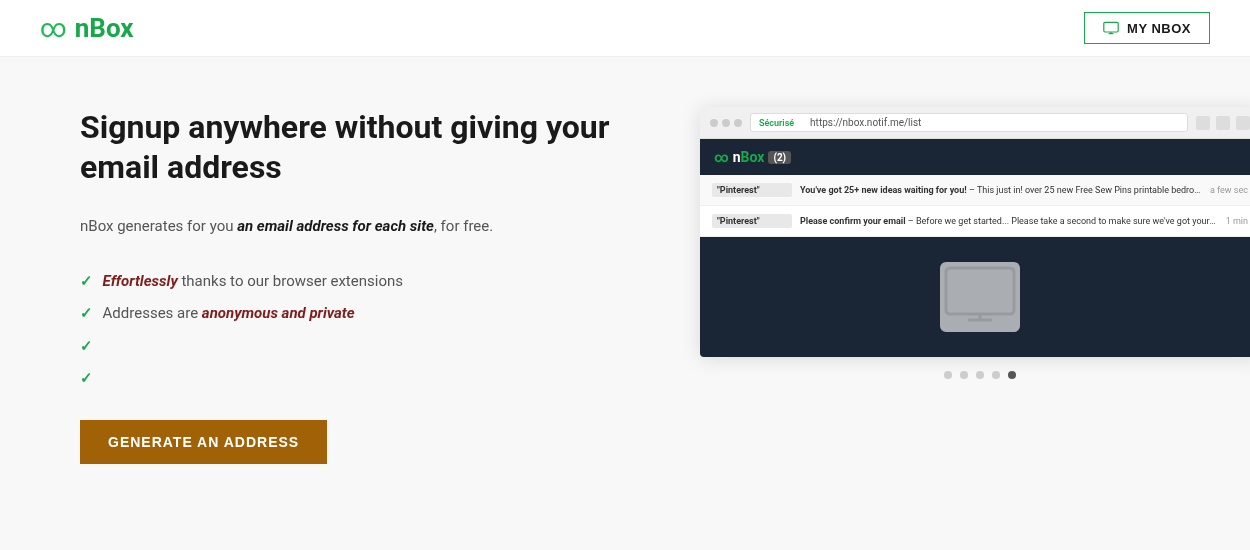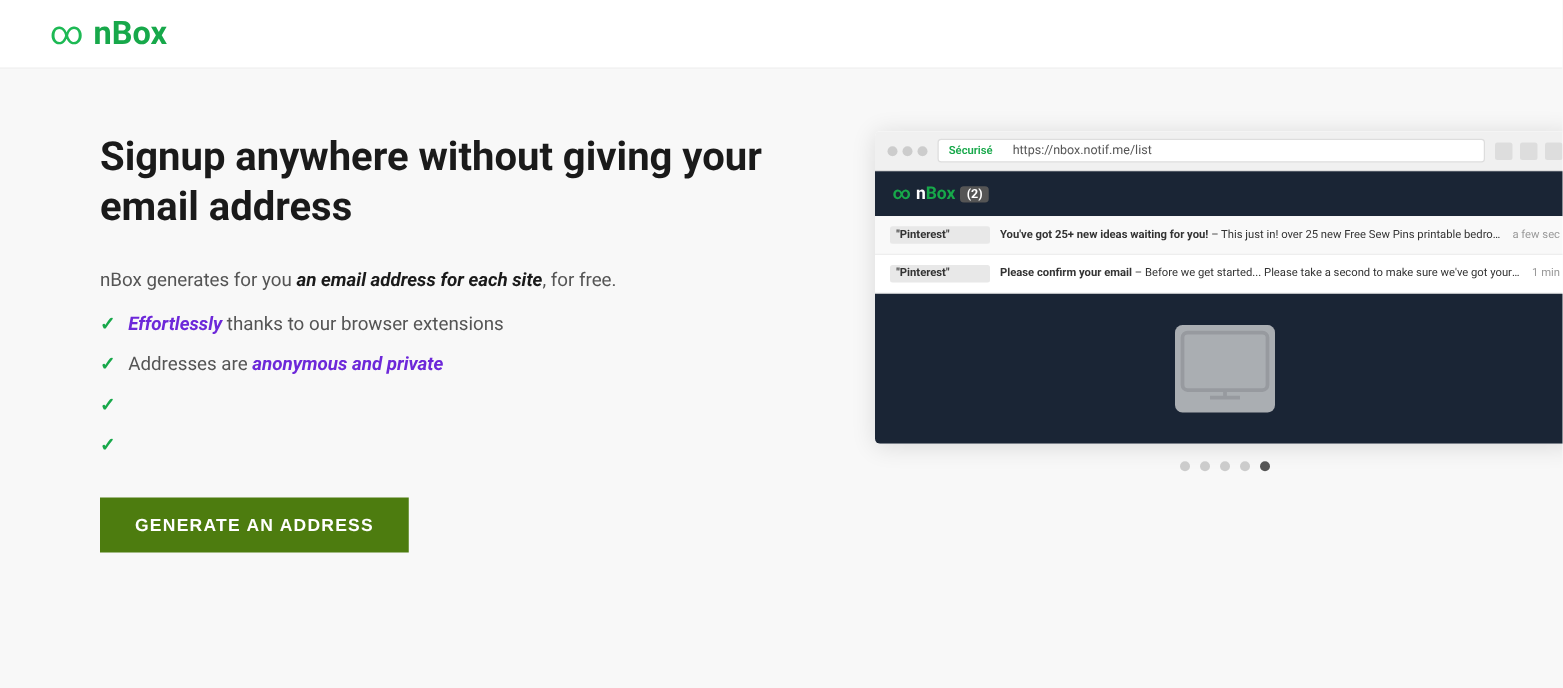--- a/index.html
+++ b/index.html
@@ -82,21 +82,21 @@
       font-size: 32px;
       font-weight: 700;
       color: #1a1a1a;
       line-height: 1.25;
       margin-bottom: 28px;
     }
 
     .subtext {
       font-size: 15px;
       color: #555;
-      margin-bottom: 12px;
+      margin-bottom: 32px;
       line-height: 1.5;
     }
 
     .subtext strong {
       font-weight: 700;
       font-style: italic;
       color: #1a1a1a;
     }
 
     .features {
@@ -117,25 +117,25 @@
     .checkmark {
       color: #17a84a;
       font-size: 15px;
       font-weight: 700;
       flex-shrink: 0;
     }
 
     .features li strong {
       font-weight: 700;
       font-style: italic;
-      color: #6d28d9;
+      color: #7f1d1d;
     }
 
     .generate-btn {
-      background: #4d7c0f;
+      background: #a16207;
       color: #fff;
       border: none;
       padding: 14px 28px;
       font-size: 14px;
       font-weight: 700;
       letter-spacing: 1px;
       cursor: pointer;
       text-transform: uppercase;
     }
 
@@ -322,20 +322,28 @@
 </head>
 <body>
 
 <div class="header">
   <div class="logo-area">
     <span class="logo-infinity">∞</span>
     <span class="logo-text">
       <span>n</span><span style="color:#17a84a">Box</span>
     </span>
   </div>
+  <button class="my-nbox-btn">
+    <svg class="monitor-icon" viewBox="0 0 20 16" fill="none" xmlns="http://www.w3.org/2000/svg">
+      <rect x="1" y="1" width="18" height="12" rx="1.5" stroke="#17a84a" stroke-width="1.5" fill="none"></rect>
+      <line x1="7" y1="15" x2="13" y2="15" stroke="#17a84a" stroke-width="1.5"></line>
+      <line x1="10" y1="13" x2="10" y2="15" stroke="#17a84a" stroke-width="1.5"></line>
+    </svg>
+    <span>MY NBOX</span>
+  </button>
 </div>
 
 <div class="main">
 
   <div class="left-side">
     <h1 class="headline">Signup anywhere without giving your email address</h1>
 
     <p class="subtext">
       <span>nBox generates for you </span><strong>an email address for each site</strong><span>, for free.</span>
     </p>

